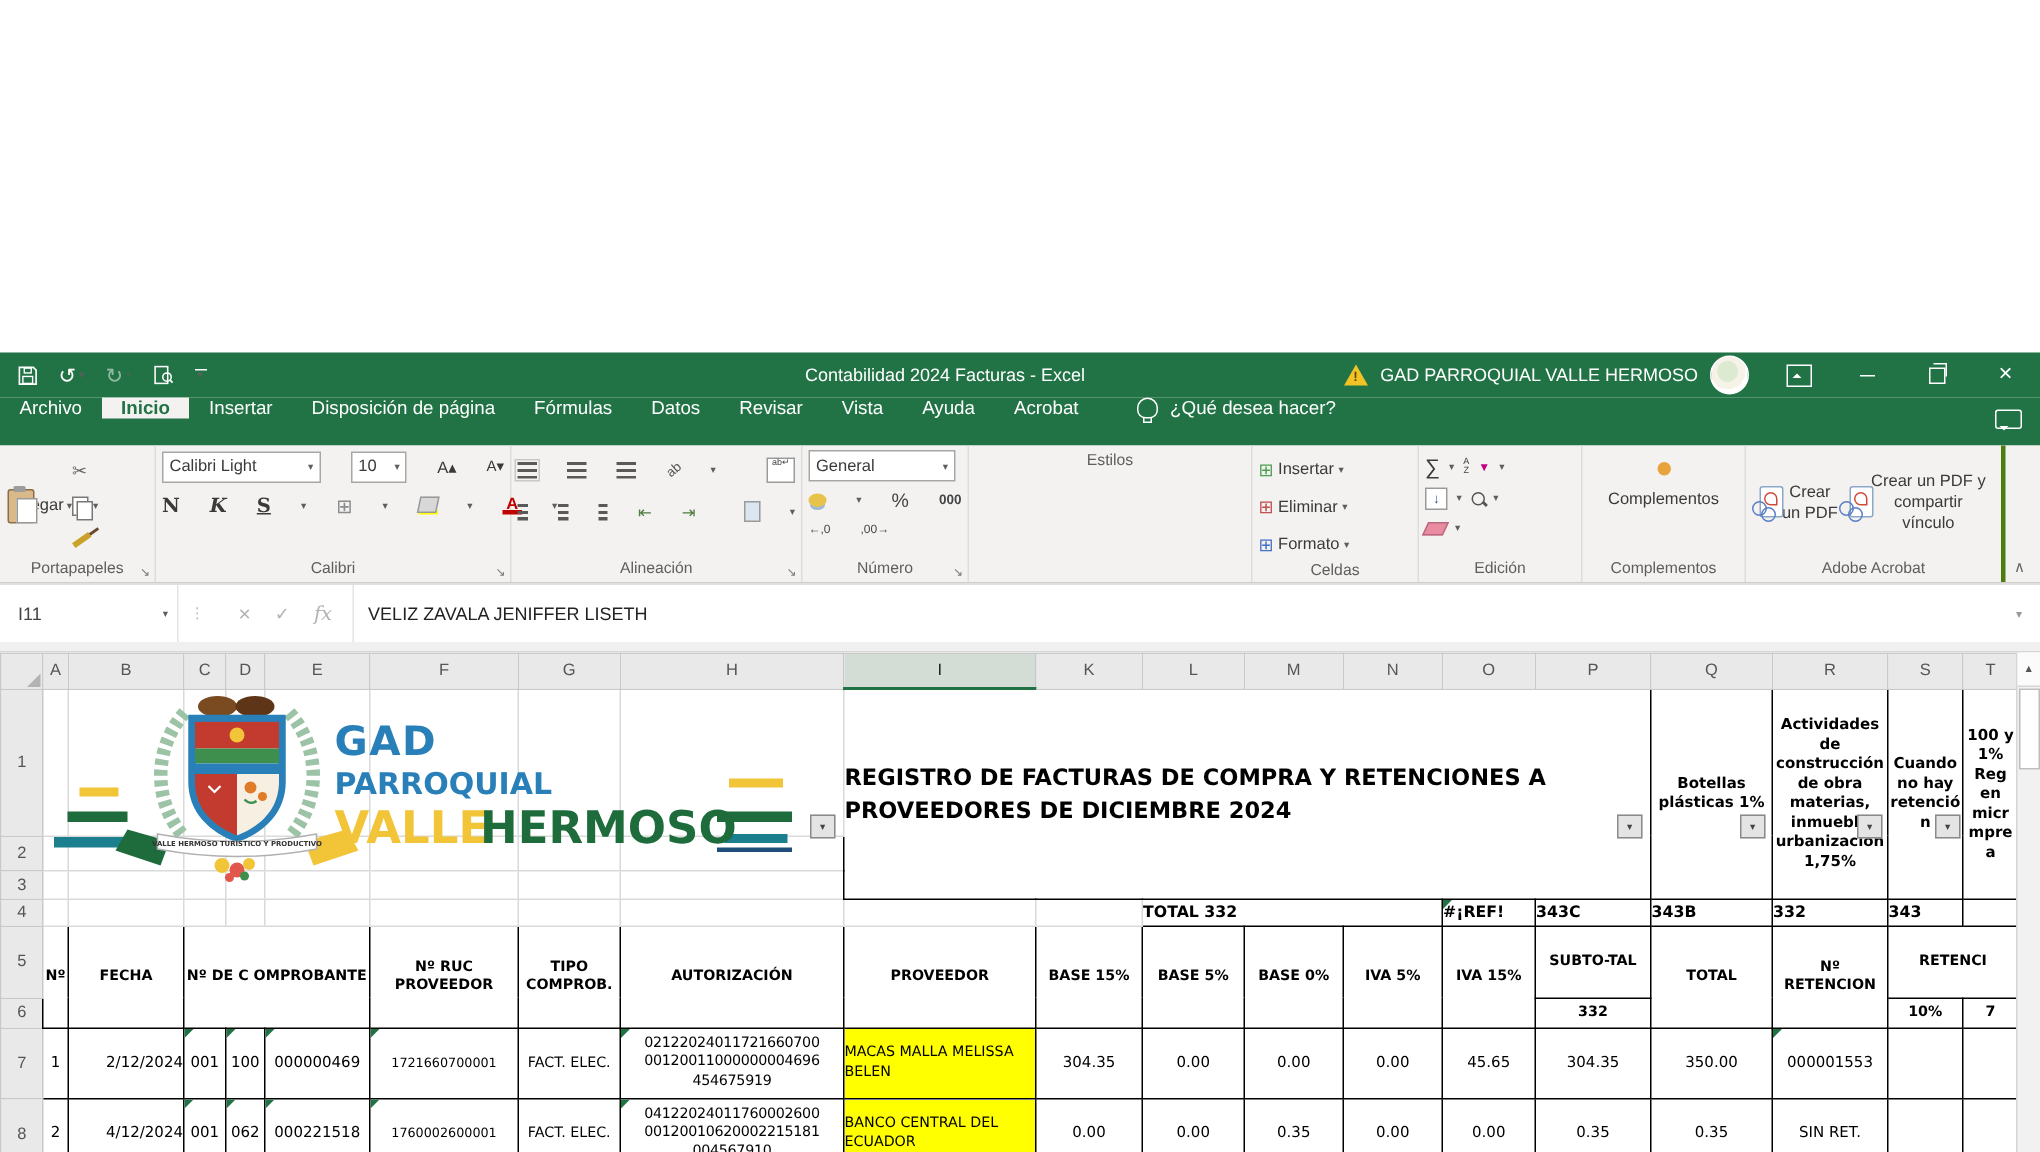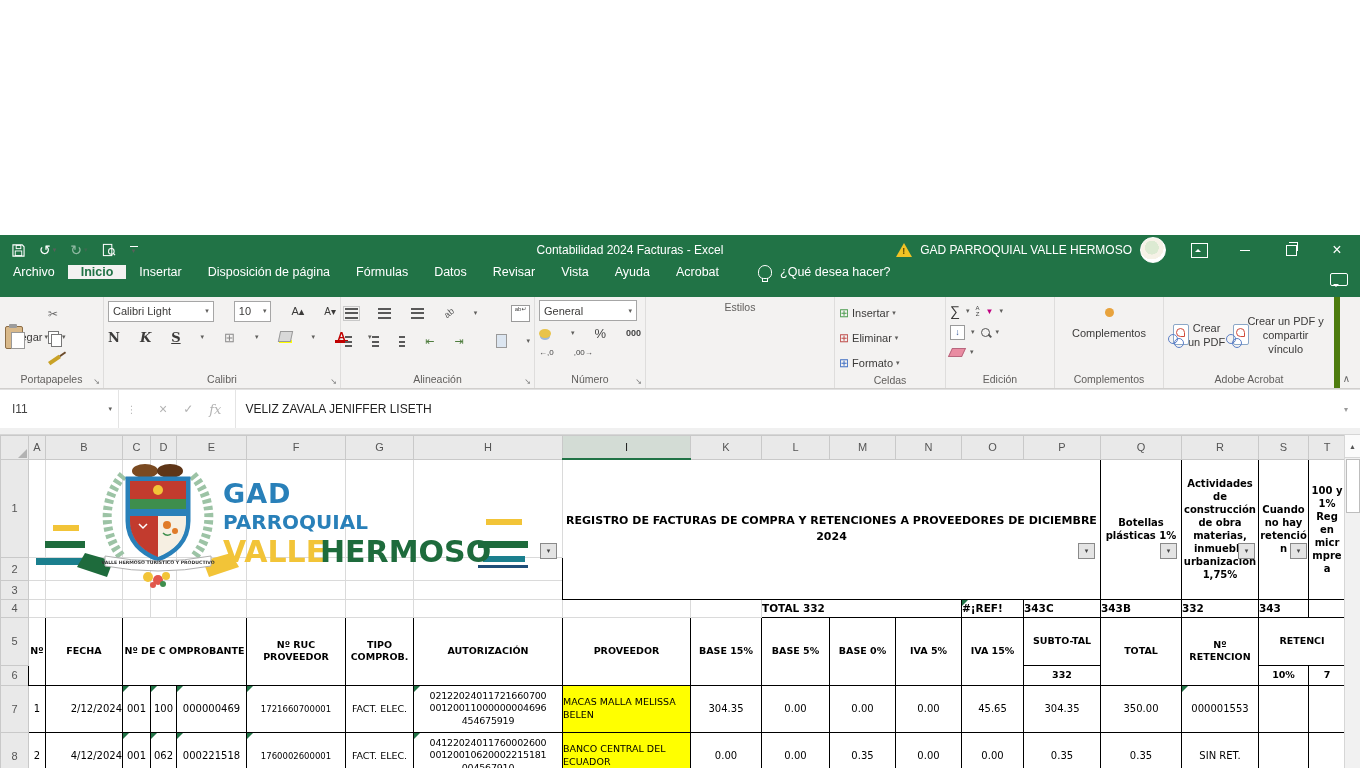--- a/index.html
+++ b/index.html
@@ -93,21 +93,21 @@
   .sheet{position:relative;height:334px;background:#fff;overflow:hidden;}
   table.grid{border-collapse:collapse;table-layout:fixed;width:1345px;font-family:"DejaVu Sans",sans-serif;color:#000;}
   .grid th,.grid td{padding:0;overflow:hidden;position:relative;vertical-align:middle;}
   .hcell{background:#e9e9e9;border:1px solid #c9c9c9;color:#555;font-size:11px;font-weight:normal;text-align:center;height:22px;font-family:"Liberation Sans",sans-serif;}
   .hcell.sel{background:#d3dcd5;border-bottom:2px solid #217346;color:#222;}
   .corner{background:#e9e9e9;border:1px solid #c9c9c9;}
   .corner i{position:absolute;right:1px;bottom:1px;width:0;height:0;border-left:9px solid transparent;border-bottom:9px solid #b3b3b3;}
   .rh{background:#e9e9e9;border:1px solid #c9c9c9;color:#555;font-size:11px;text-align:center;font-family:"Liberation Sans",sans-serif;}
   .gl{border-right:1px solid #dadada;border-bottom:1px solid #dadada;}
   .blk{border:1px solid #000;}
-  .ttl{font-size:11px;font-weight:bold;text-align:center;line-height:1.5;padding:0 26px;}
+  .ttl{font-size:15px;font-weight:bold;text-align:left;line-height:1.5;padding:0 26px;}
   .tophdr{font-size:10px;font-weight:bold;text-align:center;line-height:1.3;padding:2px;overflow-wrap:anywhere;}
   .r4{font-size:10.5px;font-weight:bold;text-align:left;}
   .th2{font-size:9.5px;font-weight:bold;text-align:center;line-height:1.25;padding:1px;}
   .dc{font-size:10px;text-align:center;}
   .dr{font-size:10px;text-align:right;padding-right:3px;}
   .dsm{font-size:8.5px;text-align:center;}
   .daut{font-size:9.5px;text-align:center;padding-left:2px;white-space:pre-line;line-height:1.3;letter-spacing:-0.2px;}
   .dprov{font-size:9.5px;text-align:left;padding:1px 2px;background:#ffff00;line-height:1.35;}
   .tri{position:absolute;top:0;left:0;width:0;height:0;border-top:6px solid #217346;border-right:6px solid transparent;}
   .fbtn{position:absolute;width:15px;height:14px;background:#e4e4e4;border:1px solid #8a8a8a;display:flex;align-items:center;justify-content:center;font-size:7px;color:#444;cursor:pointer;z-index:5;}
@@ -363,21 +363,21 @@
     </div>
 
     <div class="rgroup" style="width:100px;">
       <div class="gbody" style="flex-direction:column;align-items:center;justify-content:flex-start;gap:10px;padding-top:8px;">
         <span class="orangedot"></span>
         <span>Complementos</span>
       </div>
       <div class="glabel">Complementos</div>
     </div>
 
-    <div class="rgroup" style="width:162px;border-right:6px solid #4d7c0f;">
+    <div class="rgroup" style="width:162px;border-right:3px solid #4d7c0f;">
       <div class="gbody" style="gap:4px;justify-content:center;">
         <div class="vbtn" style="width:56px;">
           <span class="pdfico">
               <span class="pg"></span>
               <span class="curl"></span>
               <span class="lnk2"></span>
               <span class="lnk"></span>
             </span>
           <span style="line-height:1.25;">Crear un PDF</span>
         </div>

